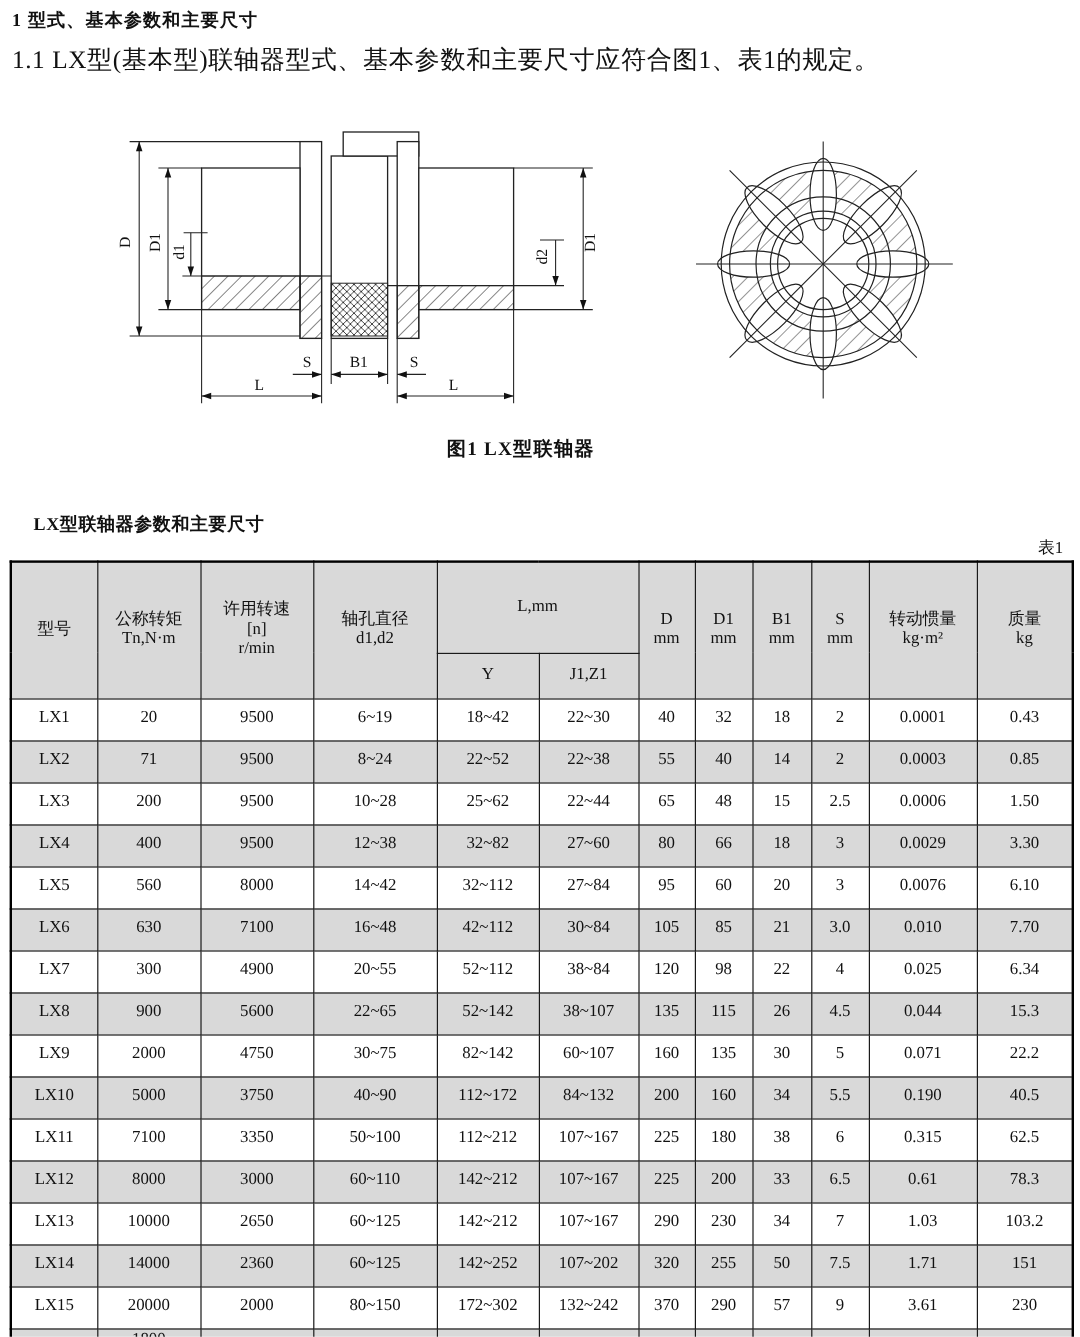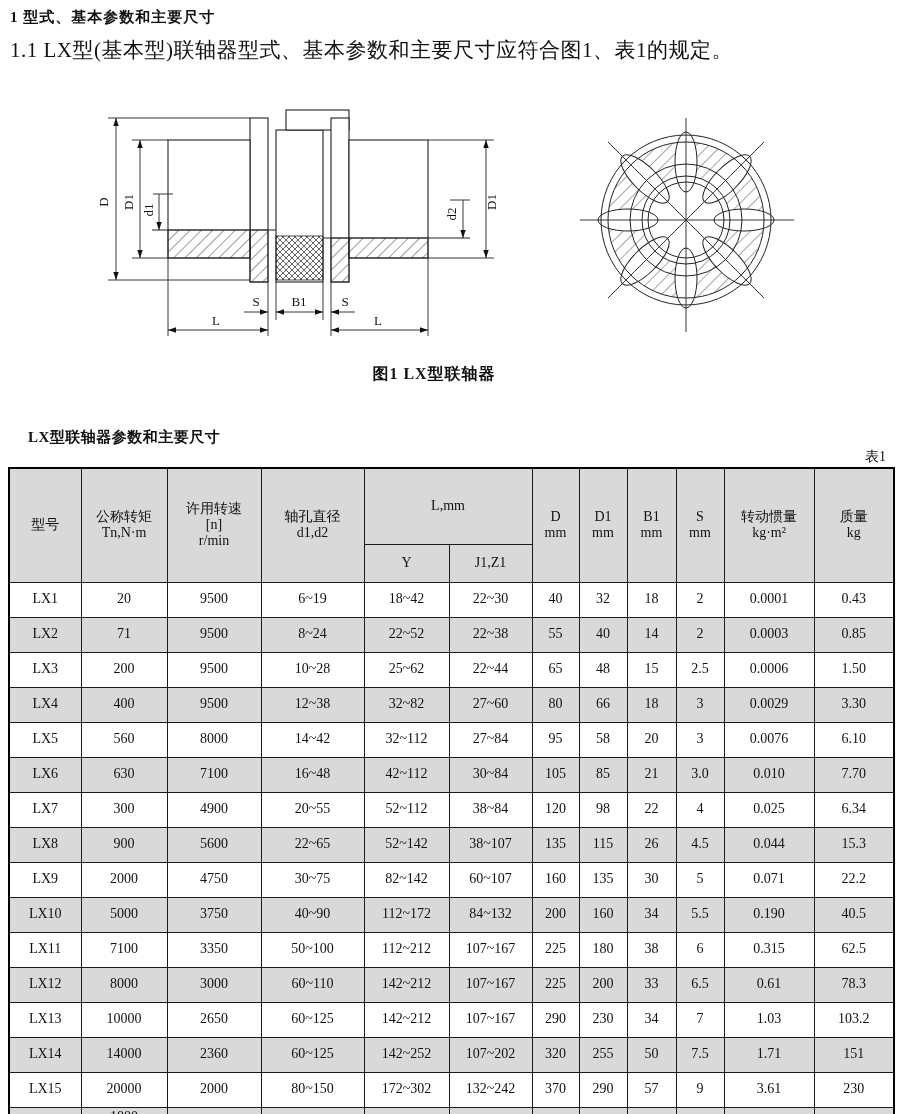--- a/index.html
+++ b/index.html
@@ -286,21 +286,21 @@
         <td>3.30</td>
       </tr>
       <tr>
         <td>LX5</td>
         <td>560</td>
         <td>8000</td>
         <td>14~42</td>
         <td>32~112</td>
         <td>27~84</td>
         <td>95</td>
-        <td>58</td>
+        <td>60</td>
         <td>20</td>
         <td>3</td>
         <td>0.0076</td>
         <td>6.10</td>
       </tr>
       <tr class="alt">
         <td>LX6</td>
         <td>630</td>
         <td>7100</td>
         <td>16~48</td>

